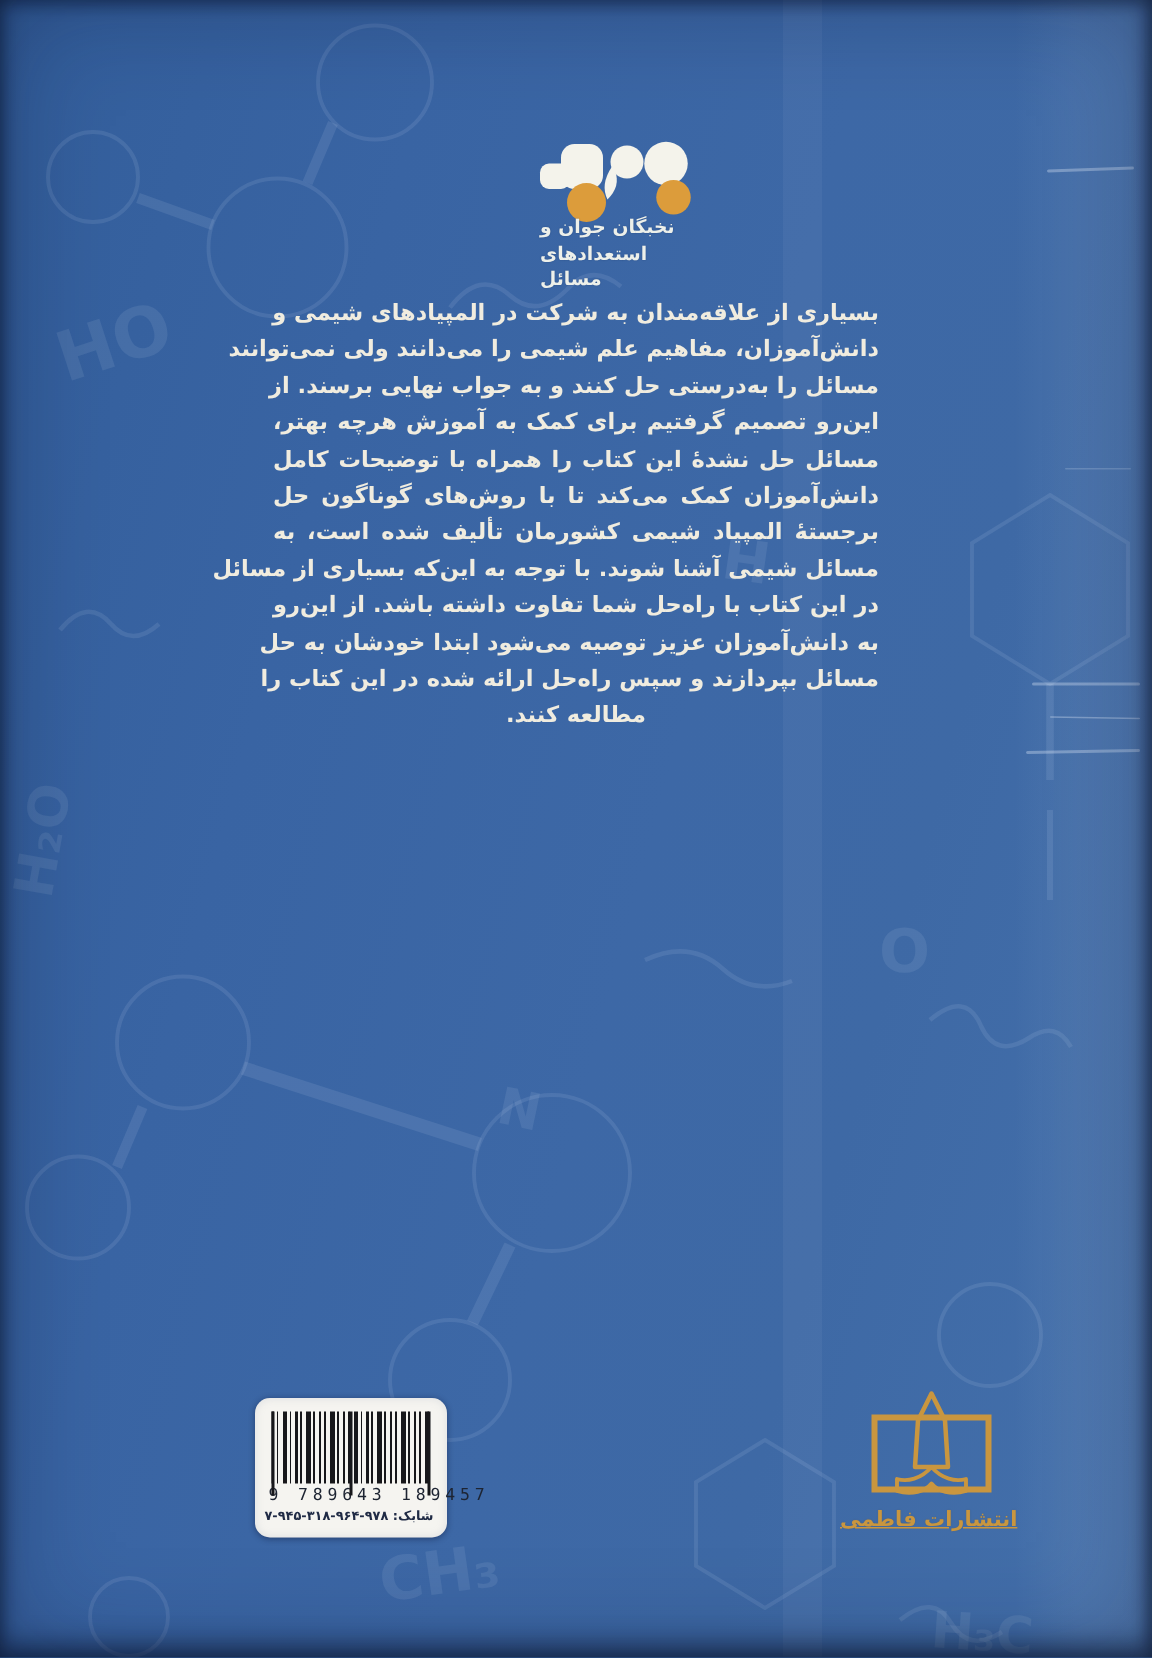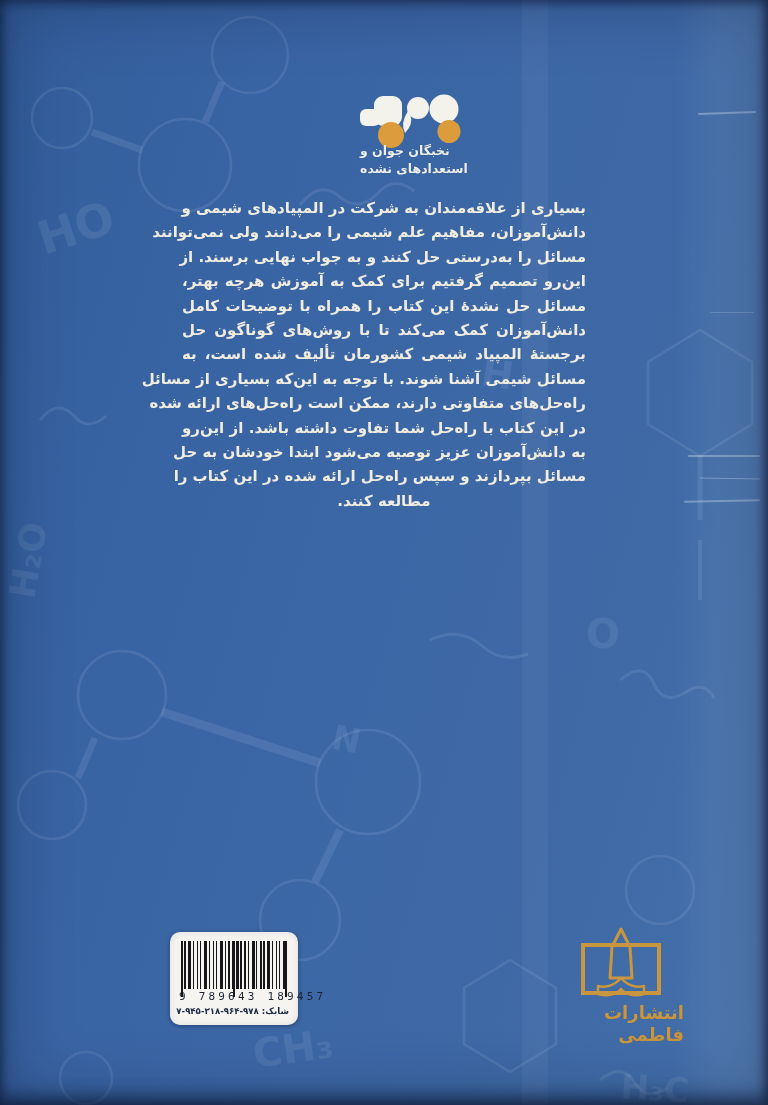--- a/index.html
+++ b/index.html
@@ -46,22 +46,22 @@
       #17171a 7.4px 10.4px, transparent 10.4px 12px,
       #17171a 12px 13.2px, transparent 13.2px 15.8px);}
   .guard{position:absolute;top:0;width:2px;height:56px;background:#17171a;}
   .g-left{left:0;} .g-mid{left:50%;margin-left:-1px;} .g-right{right:0;}
   .barcode-digits{margin-top:2px;text-align:center;font-family:"DejaVu Sans Mono",monospace;
     font-size:11px;letter-spacing:3.2px;color:#1d2432;line-height:12px;white-space:nowrap;}
   .barcode-isbn{margin-top:3px;text-align:right;direction:rtl;font-size:8.6px;font-weight:bold;
     color:#202b45;line-height:11px;white-space:nowrap;}
   
   .publisher-logo{position:absolute;left:578px;top:926px;width:88px;height:78px;}
-  .publisher-name{position:absolute;left:560px;top:1002px;width:124px;text-align:right;direction:rtl;
-    color:#c9963f;font-size:18px;font-weight:bold;line-height:22px;text-shadow:0 0 1px rgba(120,80,20,.3);}
+  .publisher-name{position:absolute;left:560px;top:1002px;width:124px;text-align:left;direction:rtl;
+    color:#c9963f;font-size:14px;font-weight:bold;line-height:22px;text-shadow:0 0 1px rgba(120,80,20,.3);text-decoration:underline;}
 </style>
 </head>
 <body>
 
 <div class="cover">
 
   <svg class="doodles" width="768" height="1105" viewBox="0 0 768 1105" fill="none" stroke="rgba(228,240,255,0.10)" stroke-width="2.6" font-family="DejaVu Sans, sans-serif">
     <g>
       <circle cx="185" cy="165" r="46"></circle>
       <circle cx="62" cy="118" r="30"></circle>
@@ -122,34 +122,33 @@
       <path d="M55 29 Q59 39 50 48 Q45 38 53 26 Z"></path>
       <circle cx="89" cy="24" r="14.5"></circle>
     </g>
     <g fill="#dc9c3b">
       <circle cx="36" cy="50" r="13"></circle>
       <circle cx="94" cy="46.5" r="11.5"></circle>
     </g>
   </svg>
   <div class="brand-tagline">
     <div>نخبگان جوان و</div>
-    <div>استعدادهای نشده</div>
+    <div>استعدادهای مسائل</div>
   </div>
 
   <div class="blurb">
 
       <div class="line">بسیاری از علاقه‌مندان به شرکت در المپیادهای شیمی و</div>
       <div class="line">دانش‌آموزان، مفاهیم علم شیمی را می‌دانند ولی نمی‌توانند</div>
       <div class="line">مسائل را به‌درستی حل کنند و به جواب نهایی برسند. از</div>
       <div class="line">این‌رو تصمیم گرفتیم برای کمک به آموزش هرچه بهتر،</div>
       <div class="line">مسائل حل نشدهٔ این کتاب را همراه با توضیحات کامل</div>
       <div class="line">دانش‌آموزان کمک می‌کند تا با روش‌های گوناگون حل</div>
       <div class="line">برجستهٔ المپیاد شیمی کشورمان تألیف شده است، به</div>
       <div class="line">مسائل شیمی آشنا شوند. با توجه به این‌که بسیاری از مسائل</div>
-      <div class="line">راه‌حل‌های متفاوتی دارند، ممکن است راه‌حل‌های ارائه شده</div>
       <div class="line">در این کتاب با راه‌حل شما تفاوت داشته باشد. از این‌رو</div>
       <div class="line">به دانش‌آموزان عزیز توصیه می‌شود ابتدا خودشان به حل</div>
       <div class="line">مسائل بپردازند و سپس راه‌حل ارائه شده در این کتاب را</div>
       <div class="line">مطالعه کنند.</div>
     </div>
 
   <div class="barcode-label">
     <div class="bars">
       <div class="guard g-left"></div>
       <div class="guard g-mid"></div>

